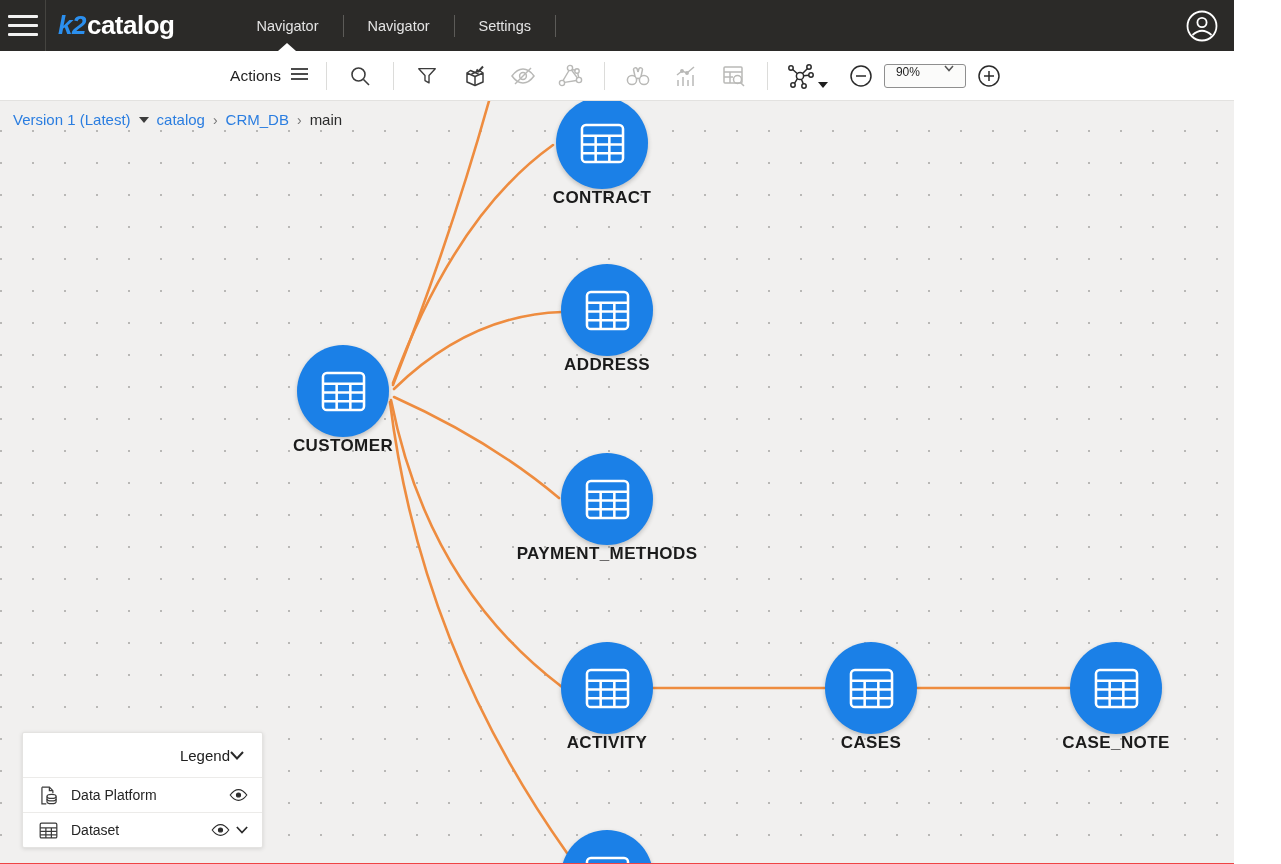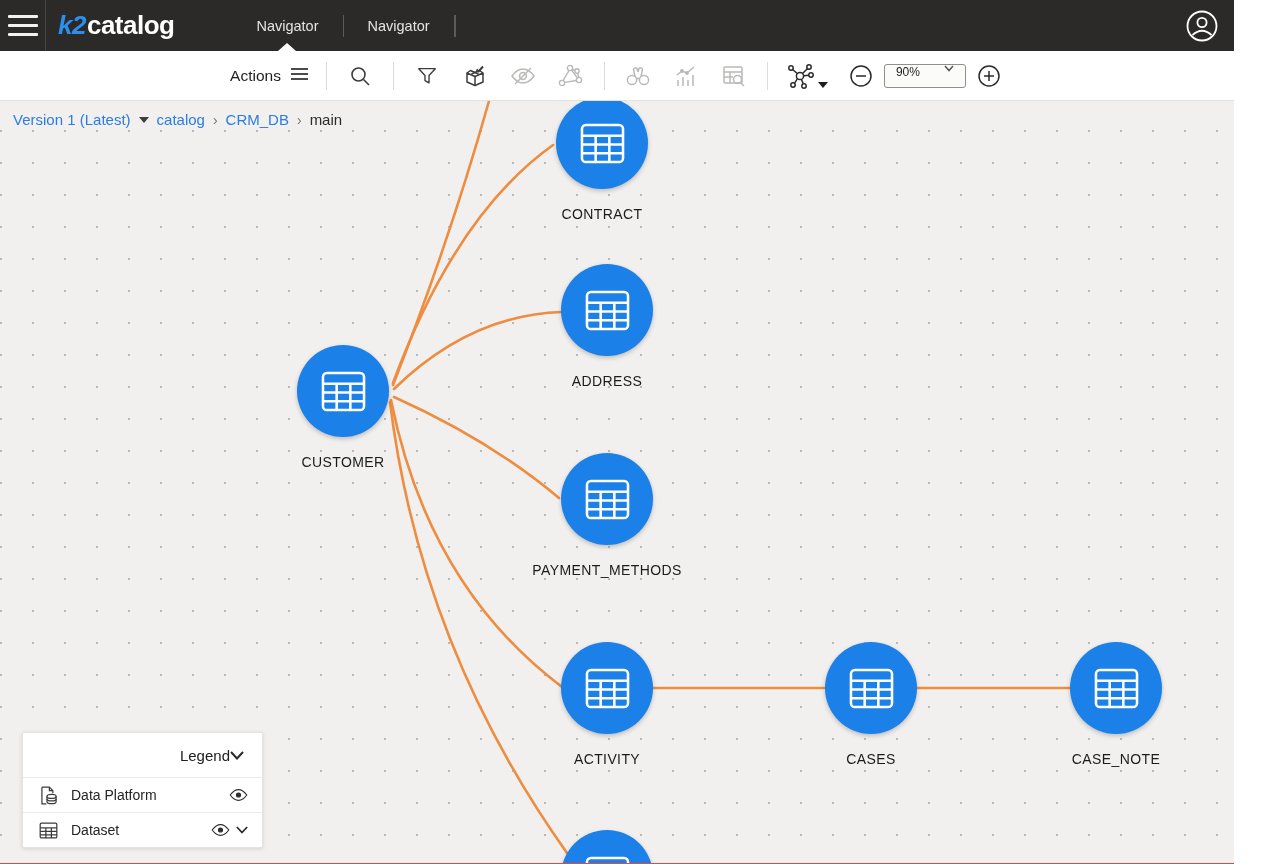--- a/index.html
+++ b/index.html
@@ -34,21 +34,21 @@
   
   .canvas { position:relative; width:1281px; height:762px; overflow:hidden;
             background-color:#f1f0ef;
             background-image:radial-gradient(#b9b8b6 1px, transparent 1.1px);
             background-size:32px 32px; background-position:17px 14px; }
   .edges-svg { position:absolute; left:0; top:0; width:1281px; height:762px; }
   .edge { fill:none; stroke:#ee8c3f; stroke-width:2.6; stroke-linecap:round; }
 
   .gnode { position:absolute; width:92px; }
   .gcircle { width:92px; height:92px; border-radius:50%; background:#1b80e7; display:flex; align-items:center; justify-content:center; box-shadow:0 2px 4px rgba(40,40,40,0.25); cursor:pointer; }
-  .gnode-label { position:absolute; top:109px; left:50%; transform:translateX(-50%); white-space:nowrap; font-size:14px; letter-spacing:0.4px; color:#1b1b1b; }
+  .gnode-label { position:absolute; top:91px; left:50%; transform:translateX(-50%); white-space:nowrap; font-size:17px; letter-spacing:0.4px; color:#1b1b1b;font-weight:bold; }
 
   
   .breadcrumb { position:absolute; left:13px; top:10px; display:flex; align-items:center; gap:8px; font-size:15px; }
   .bc-link { color:#2a7de0; cursor:pointer; }
   .bc-caret { width:0; height:0; border-left:5px solid transparent; border-right:5px solid transparent; border-top:6px solid #3c3c3c; cursor:pointer; }
   .bc-sep { color:#767676; font-size:14px; }
   .bc-current { color:#2b2b2b; }
 
   
   .collapse-handle { position:absolute; right:0; top:26px; width:38px; height:34px; background:#9e9d9b; border-radius:17px 0 0 17px; display:flex; align-items:center; justify-content:center; cursor:pointer; }
@@ -77,20 +77,21 @@
     </div>
     <div class="logo">
       <span class="lp">k2</span>
         <span class="ls">catalog</span>
     </div>
     <div class="nav">
       <div class="nav-item active">Navigator</div>
       <div class="nav-sep"></div>
       <div class="nav-item">Navigator</div>
       <div class="nav-sep"></div>
+      <div class="nav-item">Settings</div>
       <div class="nav-sep"></div>
     </div>
     <div class="avatar">
       <svg viewBox="0 0 32 32" width="32" height="32">
         <circle cx="16" cy="16" r="14.5" fill="none" stroke="#ffffff" stroke-width="1.8"></circle>
         <circle cx="16" cy="12.5" r="4.6" fill="none" stroke="#ffffff" stroke-width="1.8"></circle>
         <path d="M6.5 25 Q16 16.5 25.5 25" fill="none" stroke="#ffffff" stroke-width="1.8"></path>
       </svg>
     </div>
   </div>

